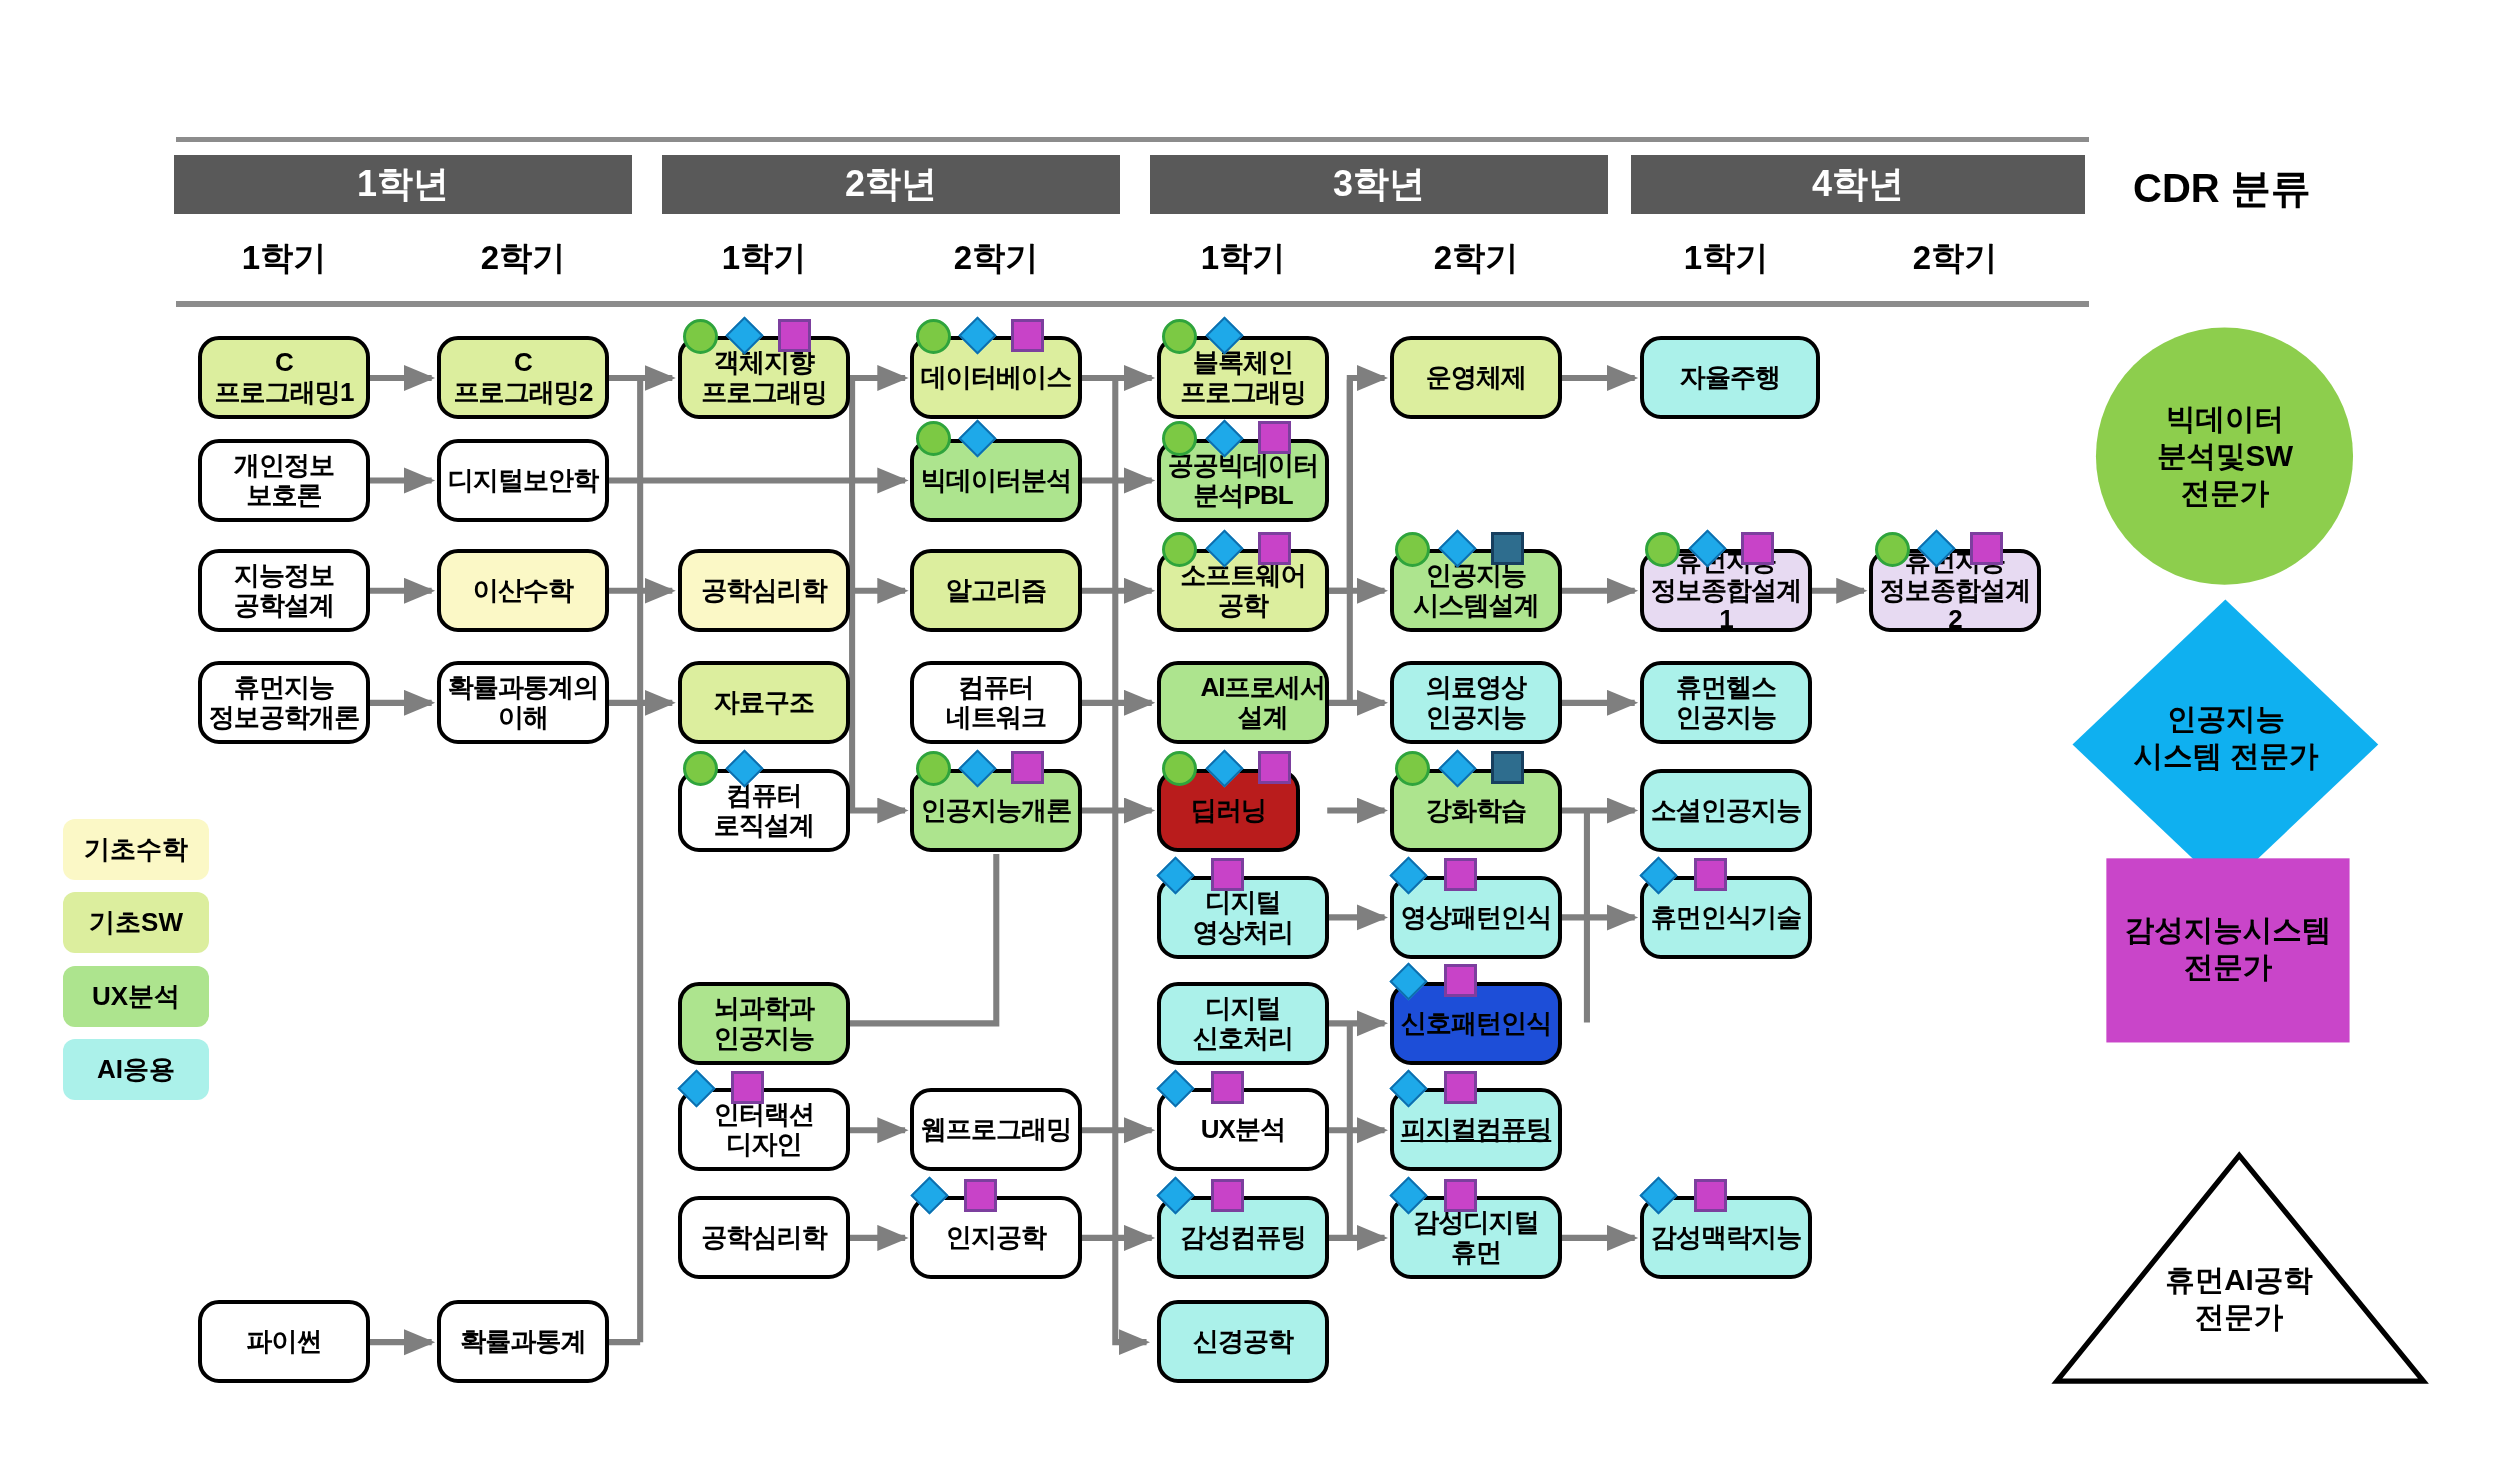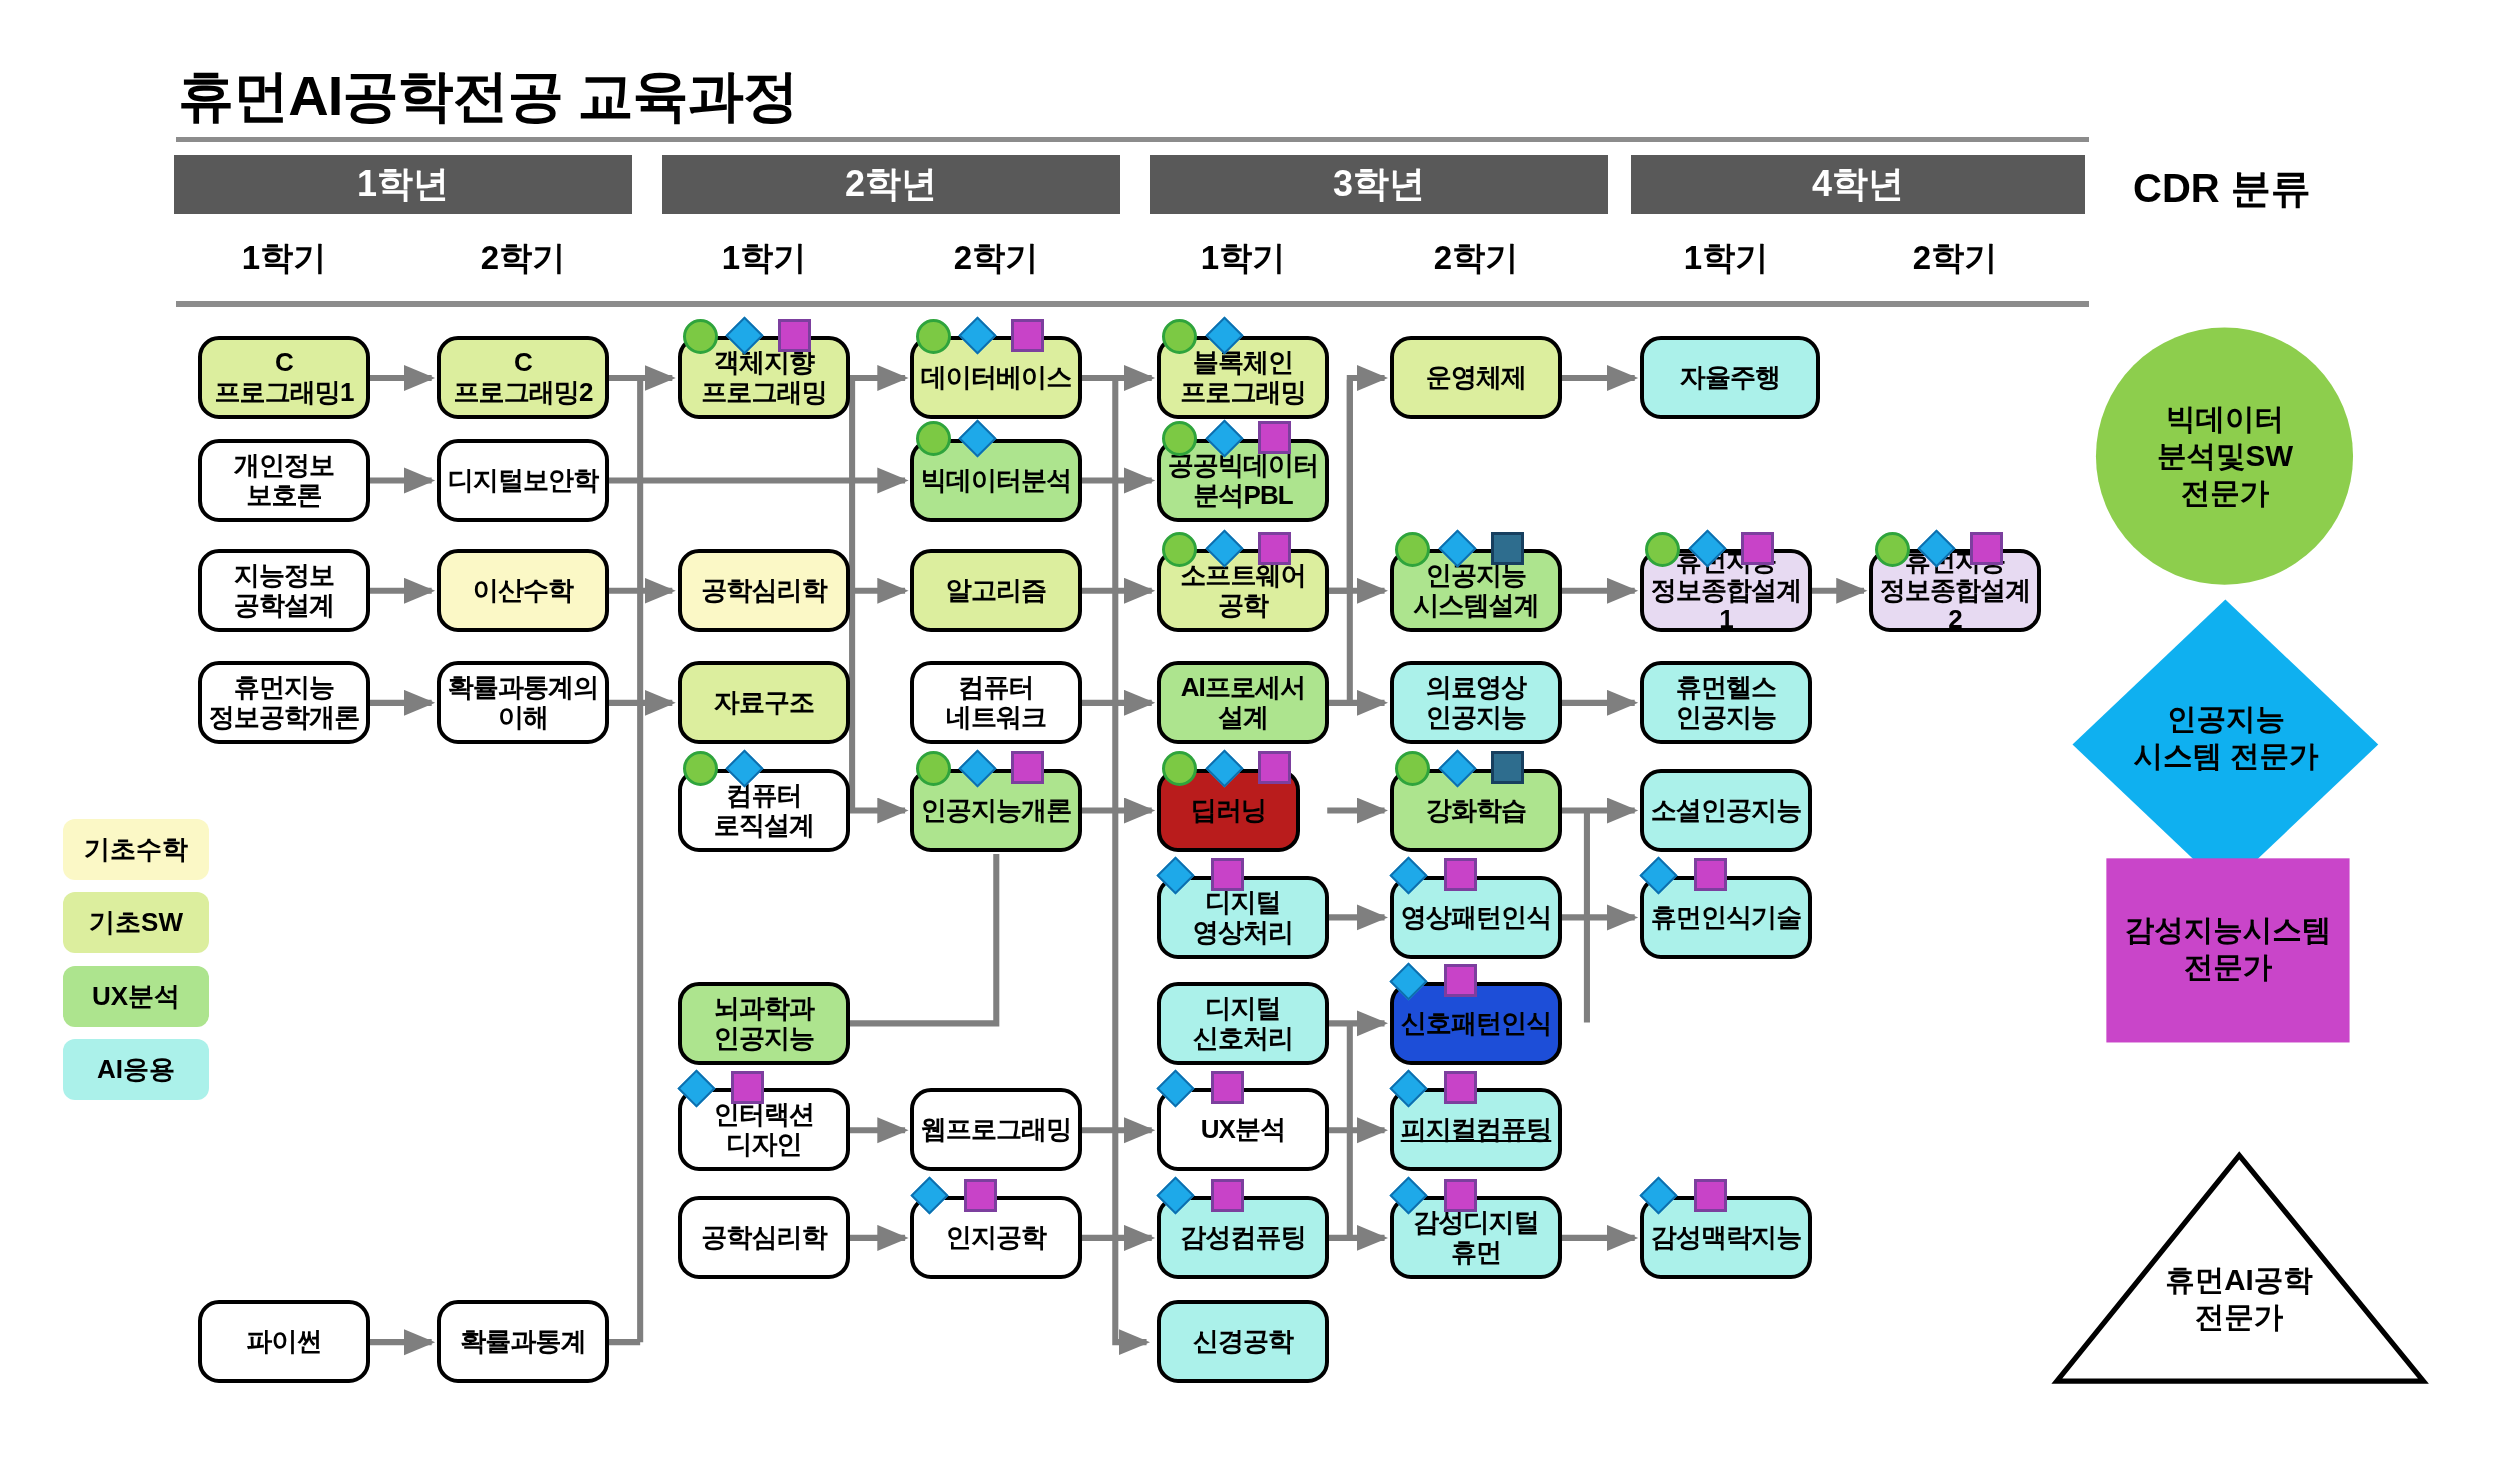--- a/index.html
+++ b/index.html
@@ -78,21 +78,20 @@
       <polyline points="981,437 981,931" fill="none" stroke="#7F7F7F" stroke-width="7"></polyline>
       <polyline points="1284,437 1284,1545 1320,1545" fill="none" stroke="#7F7F7F" stroke-width="7" marker-end="url(#arr)"></polyline>
       <polyline points="1554,437 1554,809" fill="none" stroke="#7F7F7F" stroke-width="7"></polyline>
       <polyline points="1554,1177 1554,1423" fill="none" stroke="#7F7F7F" stroke-width="7"></polyline>
       <polyline points="1827,931 1827,1177" fill="none" stroke="#7F7F7F" stroke-width="7"></polyline>
       <circle cx="2561" cy="525" r="148" fill="#8DCE4D"></circle>
       <polygon points="2562,690 2738,857 2562,1024 2386,857" fill="#0FB0F0"></polygon>
       <rect x="2425" y="988" width="280" height="212" fill="#C945C9"></rect>
       <polygon points="2578,1330 2790,1590 2368,1590" fill="#ffffff" stroke="#000000" stroke-width="6"></polygon>
     </svg>
-  <div id="title">휴먼AI공학전공 교육과정</div>
   <div id="cdr-heading">CDR 분류</div>
   <div id="hdr">
       <div class="bar" style="left: 174px; top: 155px; width: 458px; height: 59px;">1학년</div>
       <div class="sem" style="left: 284px; top: 236px;">1학기</div>
       <div class="sem" style="left: 523px; top: 236px;">2학기</div>
       <div class="bar" style="left: 662px; top: 155px; width: 458px; height: 59px;">2학년</div>
       <div class="sem" style="left: 764px; top: 236px;">1학기</div>
       <div class="sem" style="left: 996px; top: 236px;">2학기</div>
       <div class="bar" style="left: 1142px; top: 155px; width: 458px; height: 59px; margin-left: 8px;">3학년</div>
       <div class="sem" style="left: 1243px; top: 236px;">1학기</div>
@@ -221,21 +220,21 @@
       <span class="icn circle" style="left: 1162px; top: 421px; background: rgb(124, 201, 68); border: 3.5px solid rgb(47, 164, 60);"></span>
       <span class="icn diamond" style="left: 1211px; top: 425px; background: rgb(30, 169, 233); border: 2.6px solid rgb(14, 111, 174);"></span>
       <span class="icn square" style="left: 1258px; top: 421px; background: rgb(200, 67, 200); border: 3.5px solid rgb(124, 63, 158);"></span>
       <div class="course" style="left: 1157px; top: 549px; width: 172px; height: 83px; background: rgb(220, 238, 158);">
         <div class="course-label">소프트웨어
 공학</div>
       </div>
       <span class="icn circle" style="left: 1162px; top: 532px; background: rgb(124, 201, 68); border: 3.5px solid rgb(47, 164, 60);"></span>
       <span class="icn diamond" style="left: 1211px; top: 535px; background: rgb(30, 169, 233); border: 2.6px solid rgb(14, 111, 174);"></span>
       <span class="icn square" style="left: 1258px; top: 532px; background: rgb(200, 67, 200); border: 3.5px solid rgb(124, 63, 158);"></span>
-      <div class="course" style="left: 1157px; top: 661px; width: 172px; height: 83px; background: rgb(173, 228, 142);">
+      <div class="course" style="left: 1157px; top: 661px; width: 172px; height: 83px; background: rgb(173, 228, 142); justify-content: flex-end;">
         <div class="course-label">AI프로세서
 설계</div>
       </div>
       <div class="course" style="left: 1157px; top: 769px; width: 143px; height: 83px; background: #b91c1c;">
         <div class="course-label">딥러닝</div>
       </div>
       <span class="icn circle" style="left: 1162px; top: 751px; background: rgb(124, 201, 68); border: 3.5px solid rgb(47, 164, 60);"></span>
       <span class="icn diamond" style="left: 1211px; top: 755px; background: rgb(30, 169, 233); border: 2.6px solid rgb(14, 111, 174);"></span>
       <span class="icn square" style="left: 1258px; top: 751px; background: rgb(200, 67, 200); border: 3.5px solid rgb(124, 63, 158);"></span>
       <div class="course" style="left: 1157px; top: 876px; width: 172px; height: 83px; background: rgb(171, 241, 234);">

